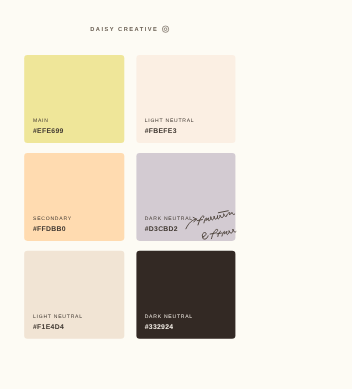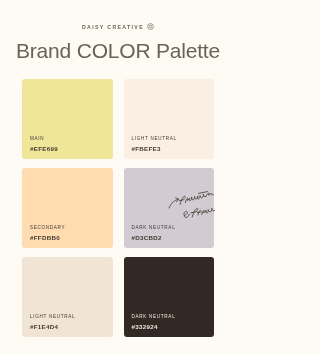--- a/index.html
+++ b/index.html
@@ -130,21 +130,20 @@
     <div class="brandmark">
       <span class="brandmark-text">DAISY CREATIVE</span>
       <span class="brandmark-icon">
         <svg viewBox="0 0 12 12" width="7" height="7" aria-hidden="true">
           <circle cx="6" cy="6" r="5" fill="none" stroke="#6E6357" stroke-width="1.1"></circle>
           <circle cx="6" cy="6" r="2.1" fill="none" stroke="#6E6357" stroke-width="1.1"></circle>
         </svg>
       </span>
     </div>
 
-    <div class="title">Brand COLOR Palette</div>
   </div>
 
   <div class="grid">
 
     <div class="swatch on-light" style="background-color: rgb(239, 230, 153);">
       <span class="swatch-label">MAIN</span>
       <span class="swatch-hex">#EFE699</span>
     </div>
 
     <div class="swatch on-light" style="background-color: rgb(251, 239, 227);">

